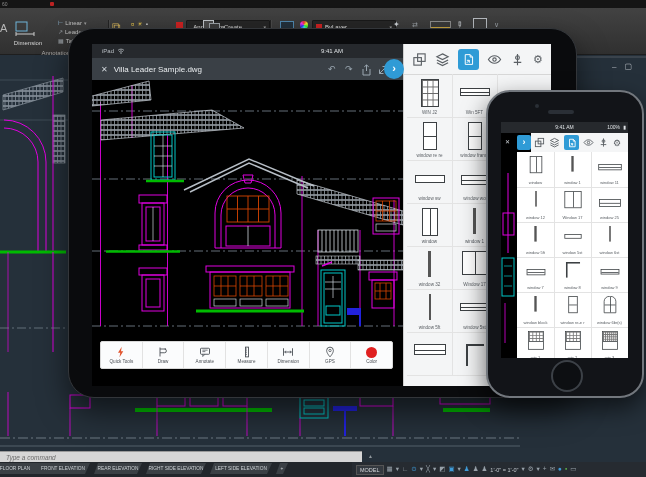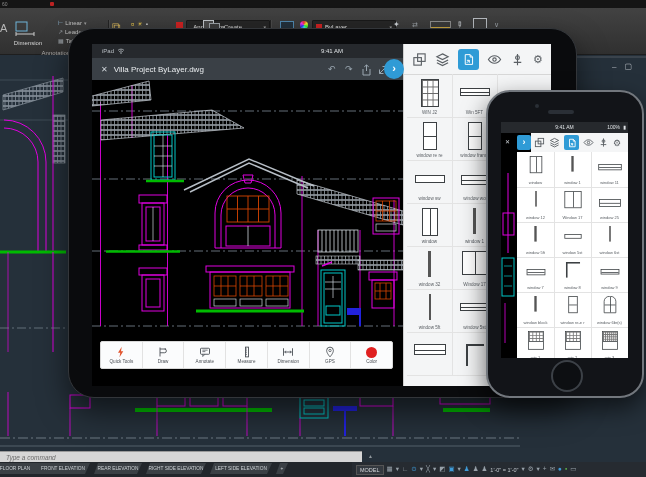--- a/index.html
+++ b/index.html
@@ -275,21 +275,21 @@
       <span style="font-size:6px;color:#b9bfc4;padding-left:10px">iPad</span>
       <svg style="margin-left:3px" width="8" height="6" viewBox="0 0 8 6">
         <path d="M1 2.4a4.2 4.2 0 0 1 6 0M2.2 3.7a2.5 2.5 0 0 1 3.6 0" stroke="#b9bfc4" fill="none" stroke-width=".8"></path>
         <circle cx="4" cy="5" r=".8" fill="#b9bfc4"></circle>
       </svg>
       <span class="abs" style="left:205px;width:70px;text-align:center;font-size:6px;color:#dfe3e6">9:41 AM</span>
     </div>
 
     <div class="abs" id="ipad-title">
       <span style="font-size:8px;color:#cfd4d9;padding-left:9px">✕</span>
-      <span style="font-size:8px;color:#e8ebee;padding-left:6px">Villa Project ByLayer.dwg</span>
+      <span style="font-size:8px;color:#e8ebee;padding-left:6px">Villa Leader Sample.dwg</span>
       <span class="abs tico" style="left:236px">↶</span>
       <span class="abs tico" style="left:253px">↷</span>
       <svg class="abs" style="left:269px;top:6px" width="11" height="12" viewBox="0 0 11 12">
         <path d="M5.5 1v6M3.3 2.8L5.5 1l2.2 1.8" stroke="#9aa6b0" fill="none" stroke-width="1"></path>
         <path d="M2 5v6h7V5" stroke="#9aa6b0" fill="none" stroke-width="1"></path>
       </svg>
       <svg class="abs" style="left:286px;top:7px" width="10" height="10" viewBox="0 0 10 10">
         <path d="M1.5 8.5l7-7M1.5 4.5v4h4M8.5 5.5v-4h-4" stroke="#9aa6b0" fill="none" stroke-width="1"></path>
       </svg>
     </div>

